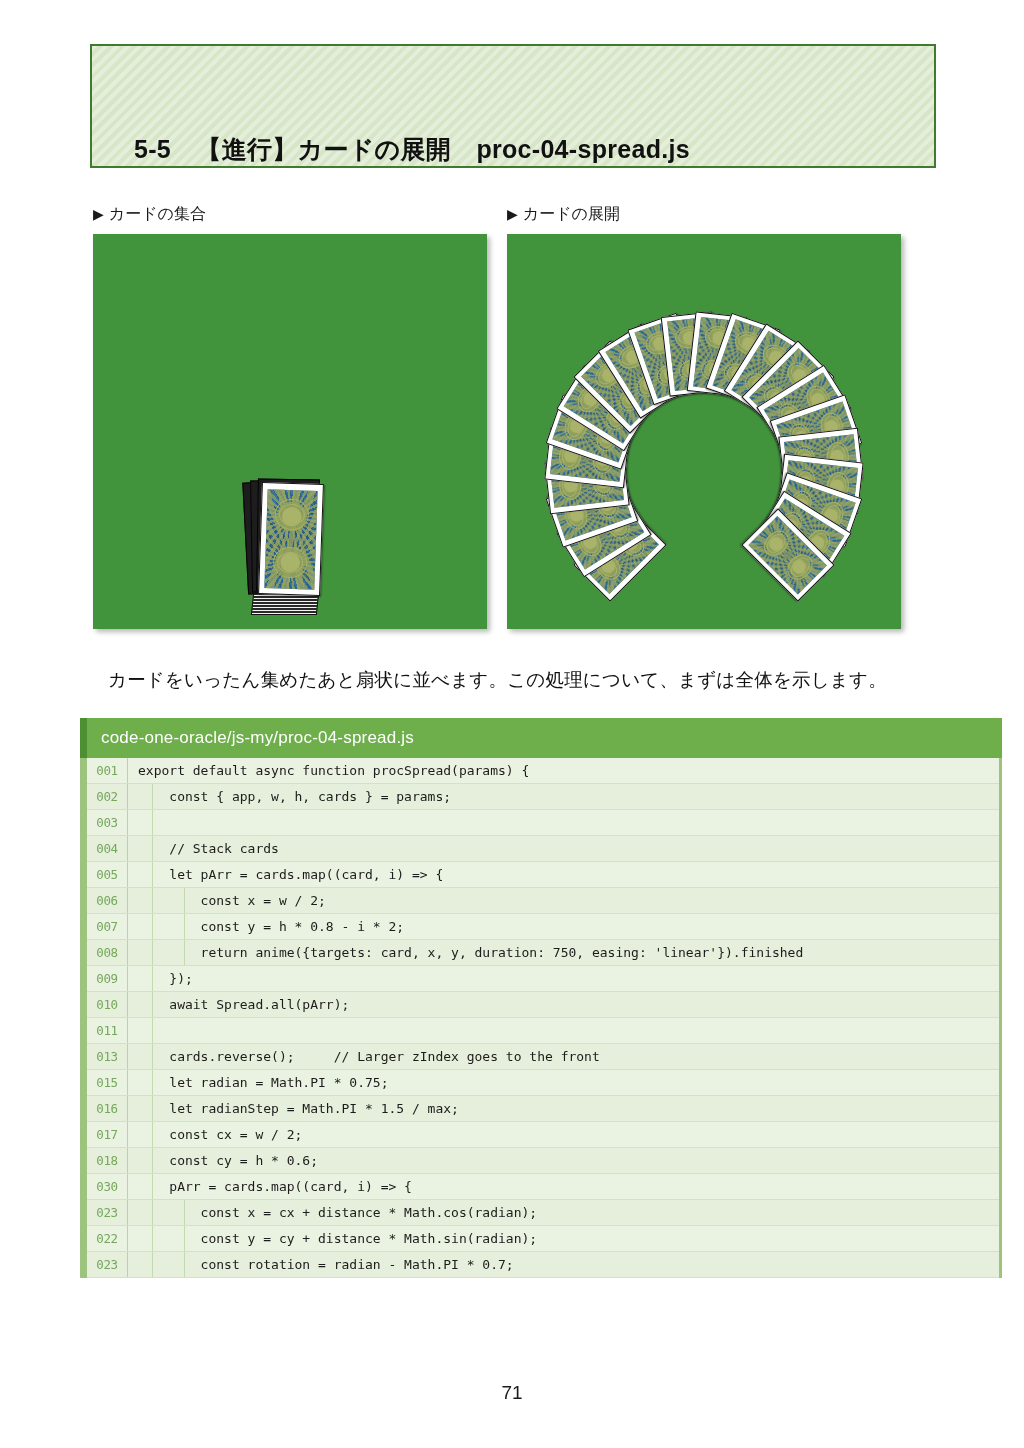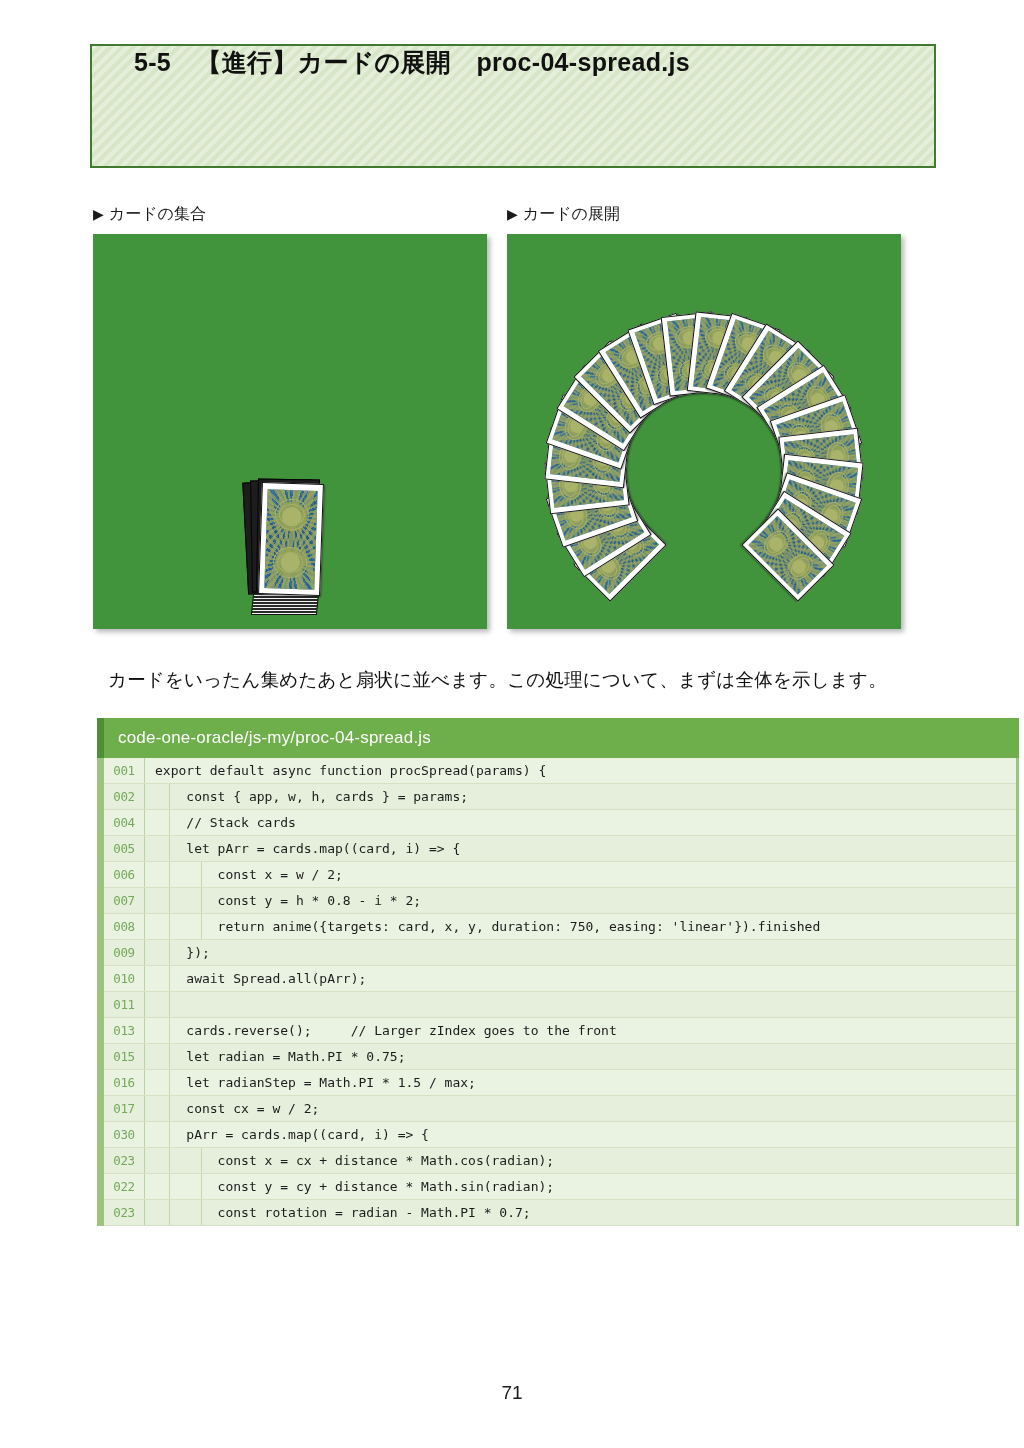--- a/index.html
+++ b/index.html
@@ -21,21 +21,21 @@
     left: 90px; top: 44px;
     width: 846px; height: 124px;
     border: 2px solid #3f7a2e;
     background:
       repeating-linear-gradient(
         135deg,
         #e4eeda 0px, #e4eeda 4px,
         #d7e6c6 4px, #d7e6c6 8px
       );
     display: flex;
-    align-items: flex-start;
+    align-items: flex-end;
   }
   .section-header-title {
     font-size: 25px;
     font-weight: bold;
     letter-spacing: 0.3px;
     color: #111;
     padding-left: 42px;
     white-space: nowrap;
     font-family: "Liberation Sans", "DejaVu Sans", sans-serif;
   }
@@ -143,21 +143,21 @@
     font-size: 18.5px;
     line-height: 1.5;
     color: #111;
     letter-spacing: 0.2px;
     white-space: nowrap;
   }
 
   
   #code-block {
     position: absolute;
-    left: 97px; top: 718px;
+    left: 80px; top: 718px;
     width: 922px;
   }
   #code-title-bar {
     position: relative;
     height: 40px;
     background: #6eae4b;
     border-left: 7px solid #4f8f33;
     display: flex;
     align-items: center;
   }
@@ -439,20 +439,24 @@
   <div id="code-lines">
       <div class="code-row">
         <div class="ln">001</div>
         <div class="code-text"><span>export default async function procSpread(params) {</span></div>
       </div>
       <div class="code-row">
         <div class="ln">002</div>
         <div class="code-text"><div class="indent-guide" style="left: 24px;"></div><span>    const { app, w, h, cards } = params;</span></div>
       </div>
       <div class="code-row">
+        <div class="ln">003</div>
+        <div class="code-text"><div class="indent-guide" style="left: 24px;"></div><span>    </span></div>
+      </div>
+      <div class="code-row">
         <div class="ln">004</div>
         <div class="code-text"><div class="indent-guide" style="left: 24px;"></div><span>    // Stack cards</span></div>
       </div>
       <div class="code-row">
         <div class="ln">005</div>
         <div class="code-text"><div class="indent-guide" style="left: 24px;"></div><span>    let pArr = cards.map((card, i) =&gt; {</span></div>
       </div>
       <div class="code-row">
         <div class="ln">006</div>
         <div class="code-text"><div class="indent-guide" style="left: 24px;"></div><div class="indent-guide" style="left: 56px;"></div><span>        const x = w / 2;</span></div>
@@ -487,20 +491,24 @@
       </div>
       <div class="code-row">
         <div class="ln">016</div>
         <div class="code-text"><div class="indent-guide" style="left: 24px;"></div><span>    let radianStep = Math.PI * 1.5 / max;</span></div>
       </div>
       <div class="code-row">
         <div class="ln">017</div>
         <div class="code-text"><div class="indent-guide" style="left: 24px;"></div><span>    const cx = w / 2;</span></div>
       </div>
       <div class="code-row">
+        <div class="ln">018</div>
+        <div class="code-text"><div class="indent-guide" style="left: 24px;"></div><span>    const cy = h * 0.6;</span></div>
+      </div>
+      <div class="code-row">
         <div class="ln">030</div>
         <div class="code-text"><div class="indent-guide" style="left: 24px;"></div><span>    pArr = cards.map((card, i) =&gt; {</span></div>
       </div>
       <div class="code-row">
         <div class="ln">023</div>
         <div class="code-text"><div class="indent-guide" style="left: 24px;"></div><div class="indent-guide" style="left: 56px;"></div><span>        const x = cx + distance * Math.cos(radian);</span></div>
       </div>
       <div class="code-row">
         <div class="ln">022</div>
         <div class="code-text"><div class="indent-guide" style="left: 24px;"></div><div class="indent-guide" style="left: 56px;"></div><span>        const y = cy + distance * Math.sin(radian);</span></div>

